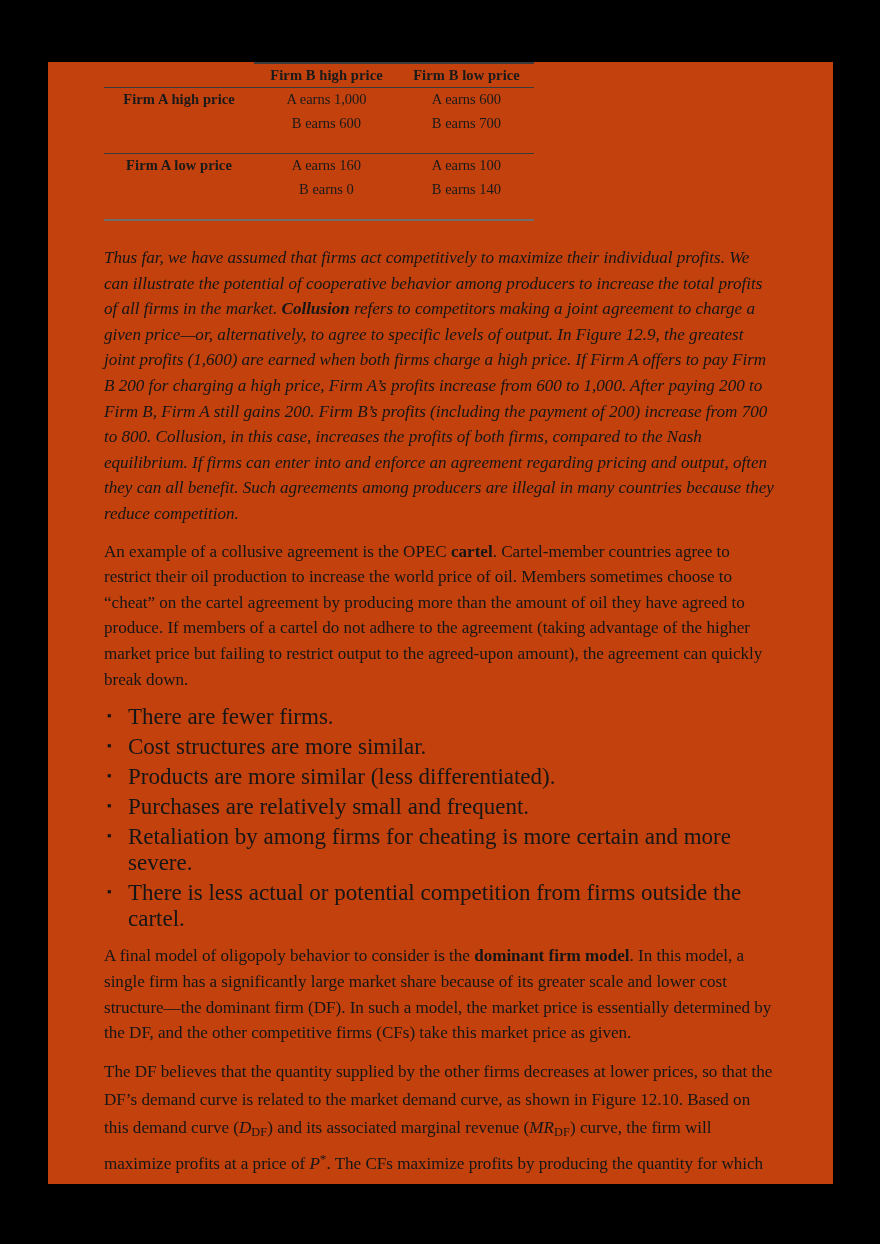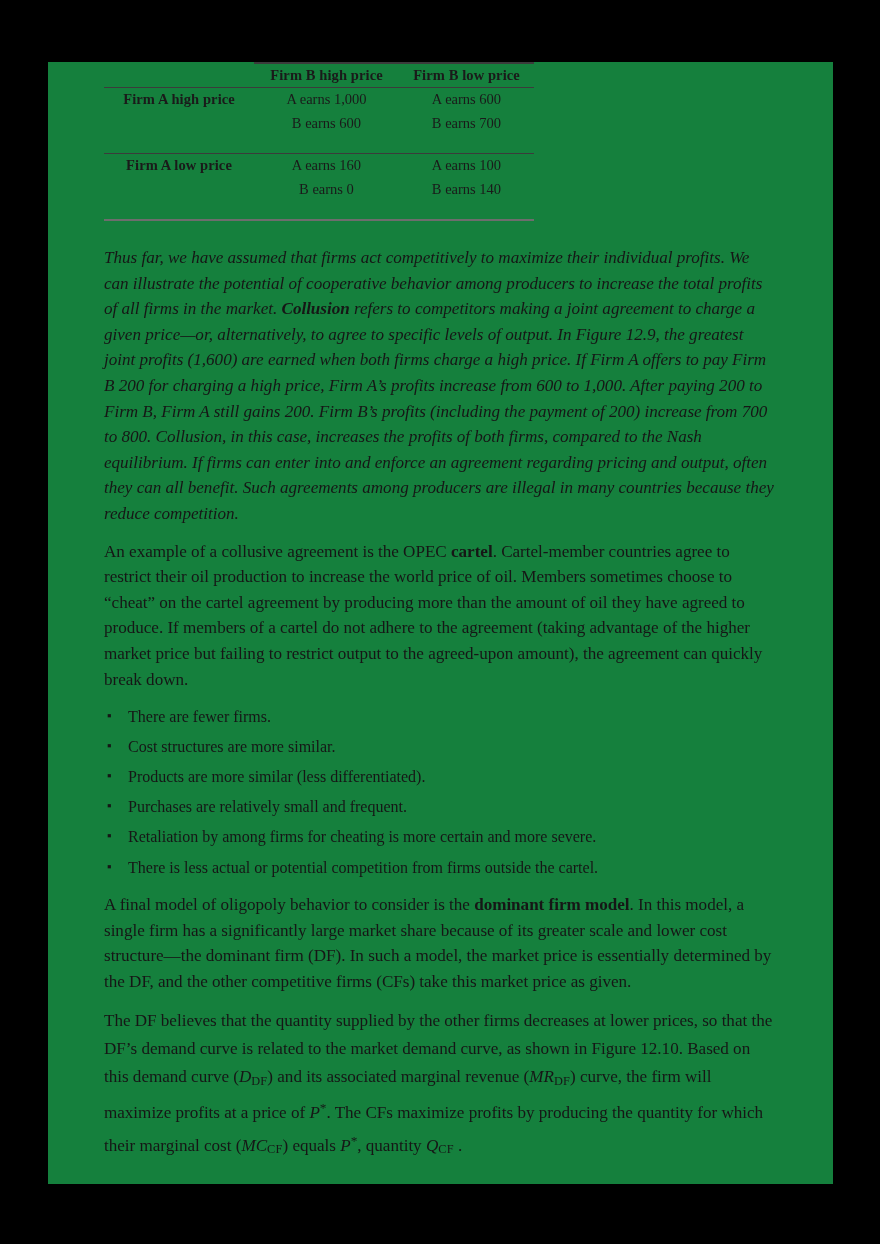--- a/index.html
+++ b/index.html
@@ -13,21 +13,21 @@
     overflow: hidden;
     font-family: "Liberation Serif", "DejaVu Serif", serif;
   }
 
   #page {
     position: absolute;
     left: 48px;
     top: 62px;
     width: 785px;
     height: 1122px;
-    background: #15803d;
+    background: #c2410c;
     overflow: hidden;
   }
 
   .content {
     position: absolute;
     left: 56px;
     top: 0px;
     width: 673px;
   }
 
@@ -93,21 +93,21 @@
   }
   p.body.first { margin-top: 24px; font-style: italic; }
   b.term { font-weight: bold; }
 
   ul.conditions {
     list-style: none;
     margin: 0 0 12px 0;
     padding: 0;
   }
   ul.conditions li {
-    font-size: 16px;
+    font-size: 23px;
     line-height: 25.6px;
     color: #161616;
     margin: 0 0 4.5px 0;
     padding-left: 24px;
     position: relative;
   }
   ul.conditions li::before {
     content: "\25AA";
     position: absolute;
     left: 3px;

